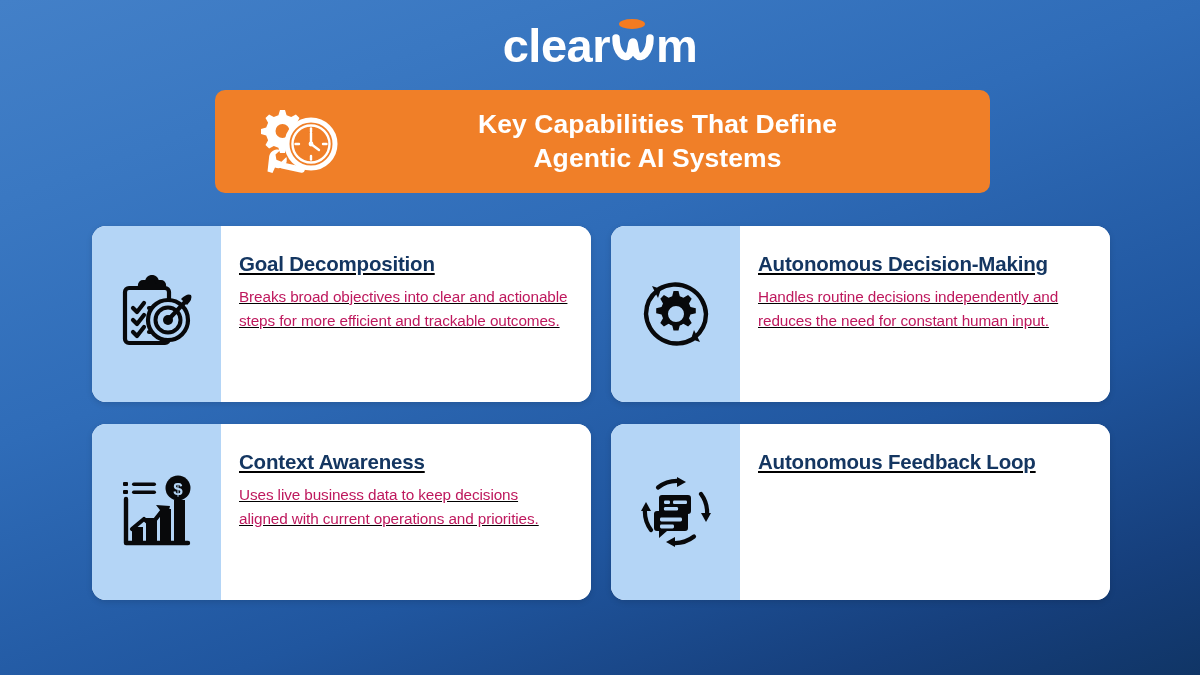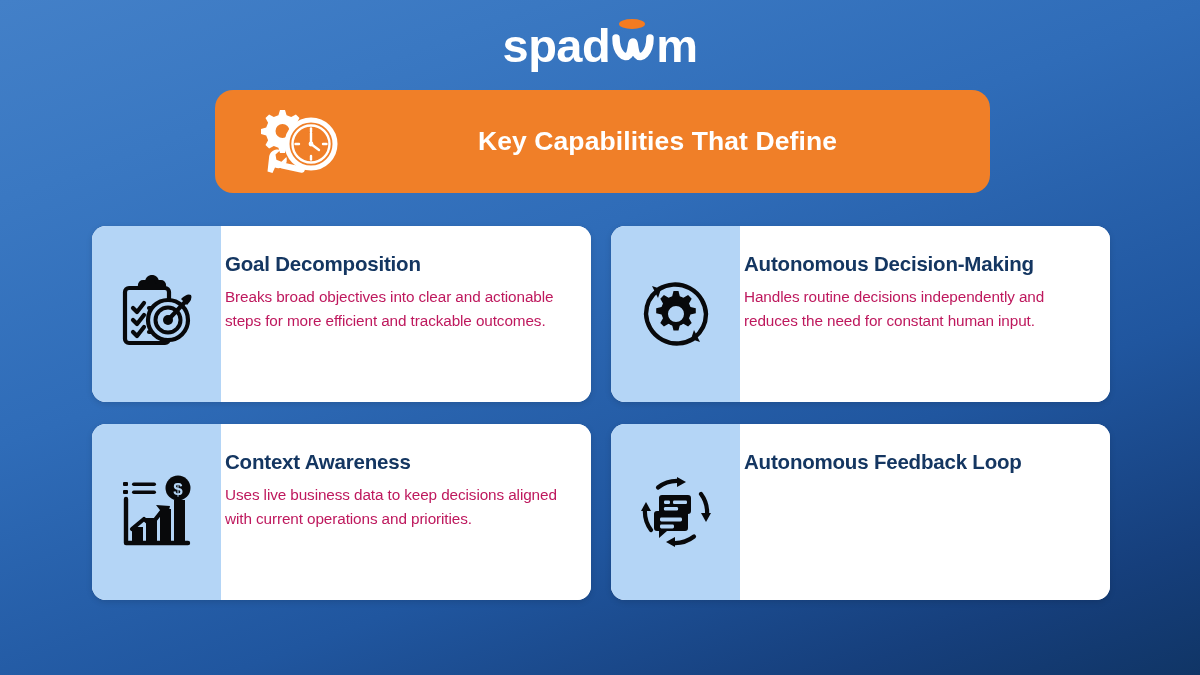--- a/index.html
+++ b/index.html
@@ -36,21 +36,21 @@
     border-radius:50%/50%;
     background:#F47B20;
   }
 
   
   .banner {
     position:absolute;
     left:215px; top:90px;
     width:775px; height:103px;
     background:#F07F28;
-    border-radius:18px;
+    border-radius:10px;
     display:flex;
     align-items:center;
     padding-left:40px;
   }
   .banner-icon { width:86px; height:72px; flex:0 0 auto; margin-right:22px; }
   .banner-title {
     color:#ffffff;
     font-size:26.5px;
     font-weight:700;
     line-height:1.28;
@@ -80,43 +80,44 @@
   .card-icon {
     flex:0 0 129px;
     background:#b4d5f6;
     display:flex;
     align-items:center;
     justify-content:center;
   }
   .card-icon svg { display:block; }
   .card-body {
     flex:1 1 auto;
-    padding:26px 22px 20px 4px;
+    padding:26px 22px 20px 18px;
     background:#ffffff;
+    text-decoration:underline;
   }
   .card-title {
     color:#143661;
     font-size:20.5px;
     font-weight:700;
     letter-spacing:-0.2px;
     margin-bottom:9px;
   }
   .card-desc {
     color:#be185d;
     font-size:15.3px;
     line-height:1.55;
     letter-spacing:-0.1px;
   }
 </style>
 </head>
 <body>
 
 <div class="logo-wrap">
   <div class="logo">
-    <span class="seg">spad</span>
+    <span class="seg">clear</span>
     <span class="omega-wrap">
       <span class="dot"></span>
       <svg width="46" height="47" viewBox="0 0 46 47" fill="none" aria-hidden="true">
         <path d="M6 16 C6 31, 15 38, 19 33 C22 29, 21 20, 23 20 C25 20, 24 29, 27 33 C31 38, 40 31, 40 16" stroke="#ffffff" stroke-width="7.5" stroke-linecap="round" fill="none"></path>
       </svg>
     </span>
     <span class="seg">m</span>
   </div>
 </div>
 
@@ -142,20 +143,21 @@
         <line x1="56" y1="53.5" x2="56" y2="50"></line>
         <line x1="40.5" y1="38" x2="44" y2="38"></line>
         <line x1="56" y1="38" x2="56" y2="27.5"></line>
         <line x1="56" y1="38" x2="64" y2="44"></line>
       </g>
       <circle cx="56" cy="38" r="2.4" fill="#ffffff"></circle>
     </svg>
   </span>
   <div class="banner-title">
     <div>Key Capabilities That Define</div>
+    <div>Agentic AI Systems</div>
   </div>
 </div>
 
 <div class="grid">
 
   <div class="card">
     <div class="card-icon">
       <span>
         <svg width="78" height="78" viewBox="0 0 78 78" fill="none" aria-hidden="true">
           <g stroke="#08090b" stroke-width="4.2" fill="none" stroke-linejoin="round">

